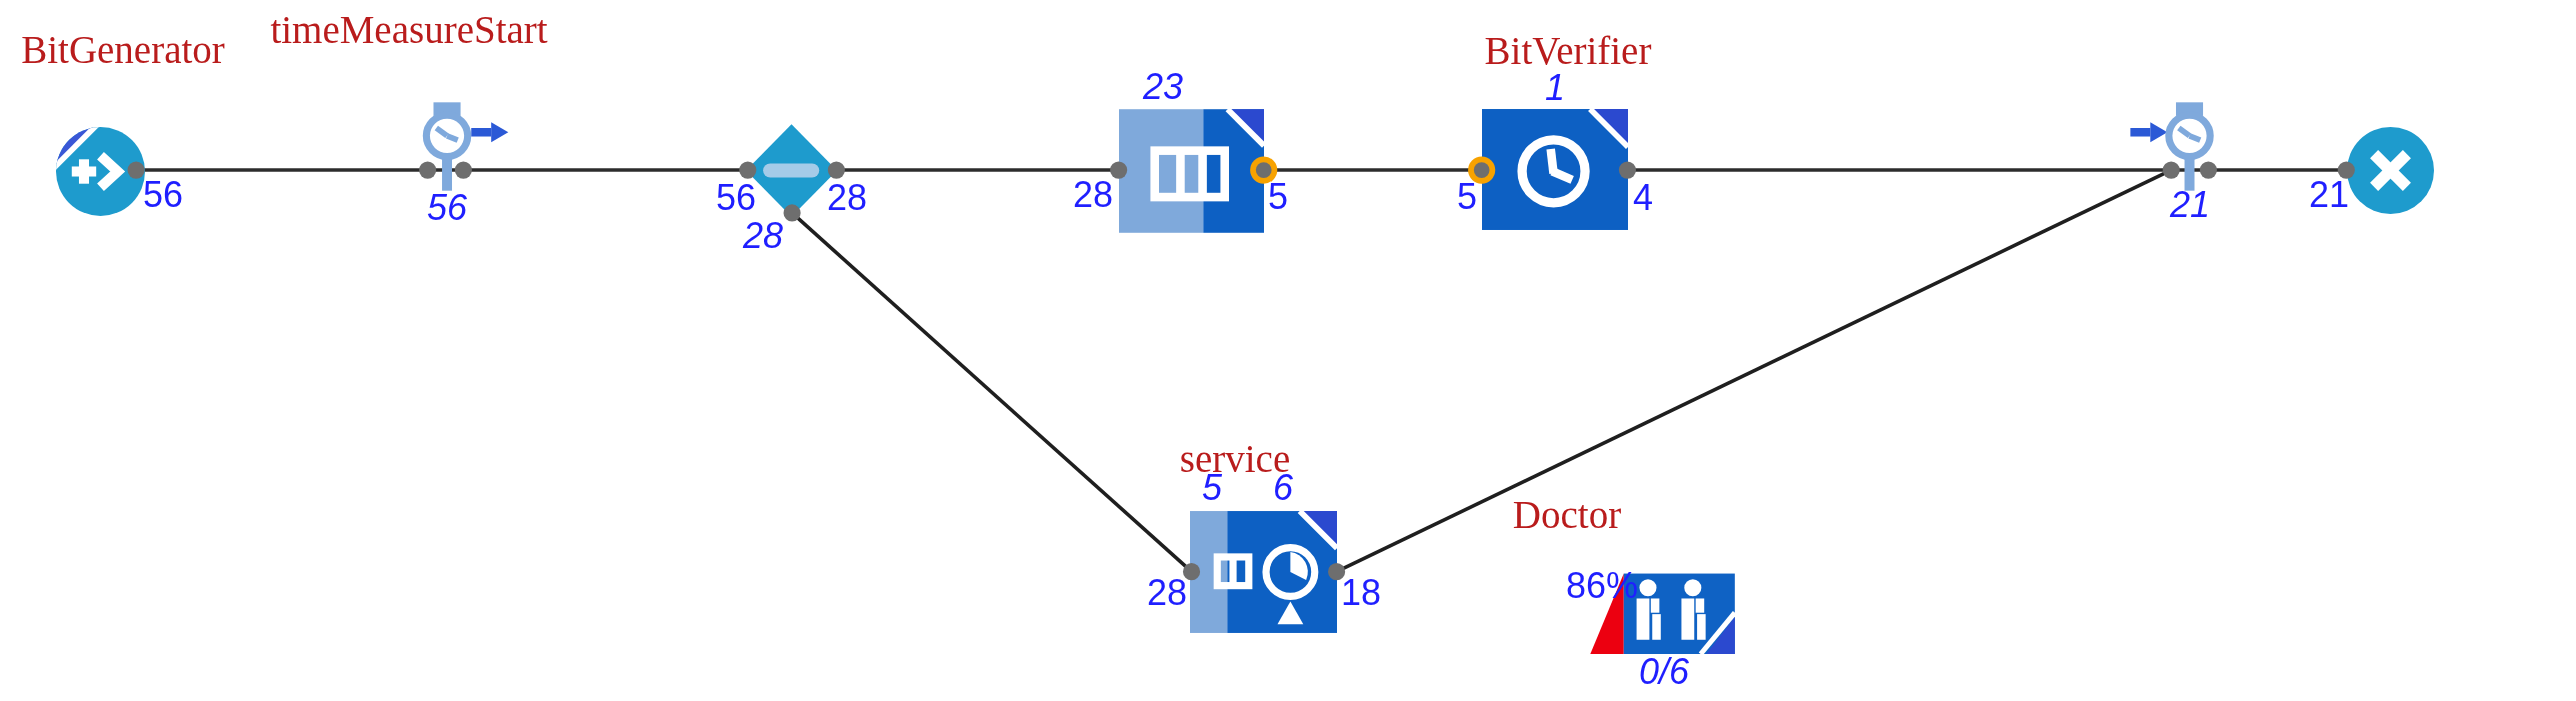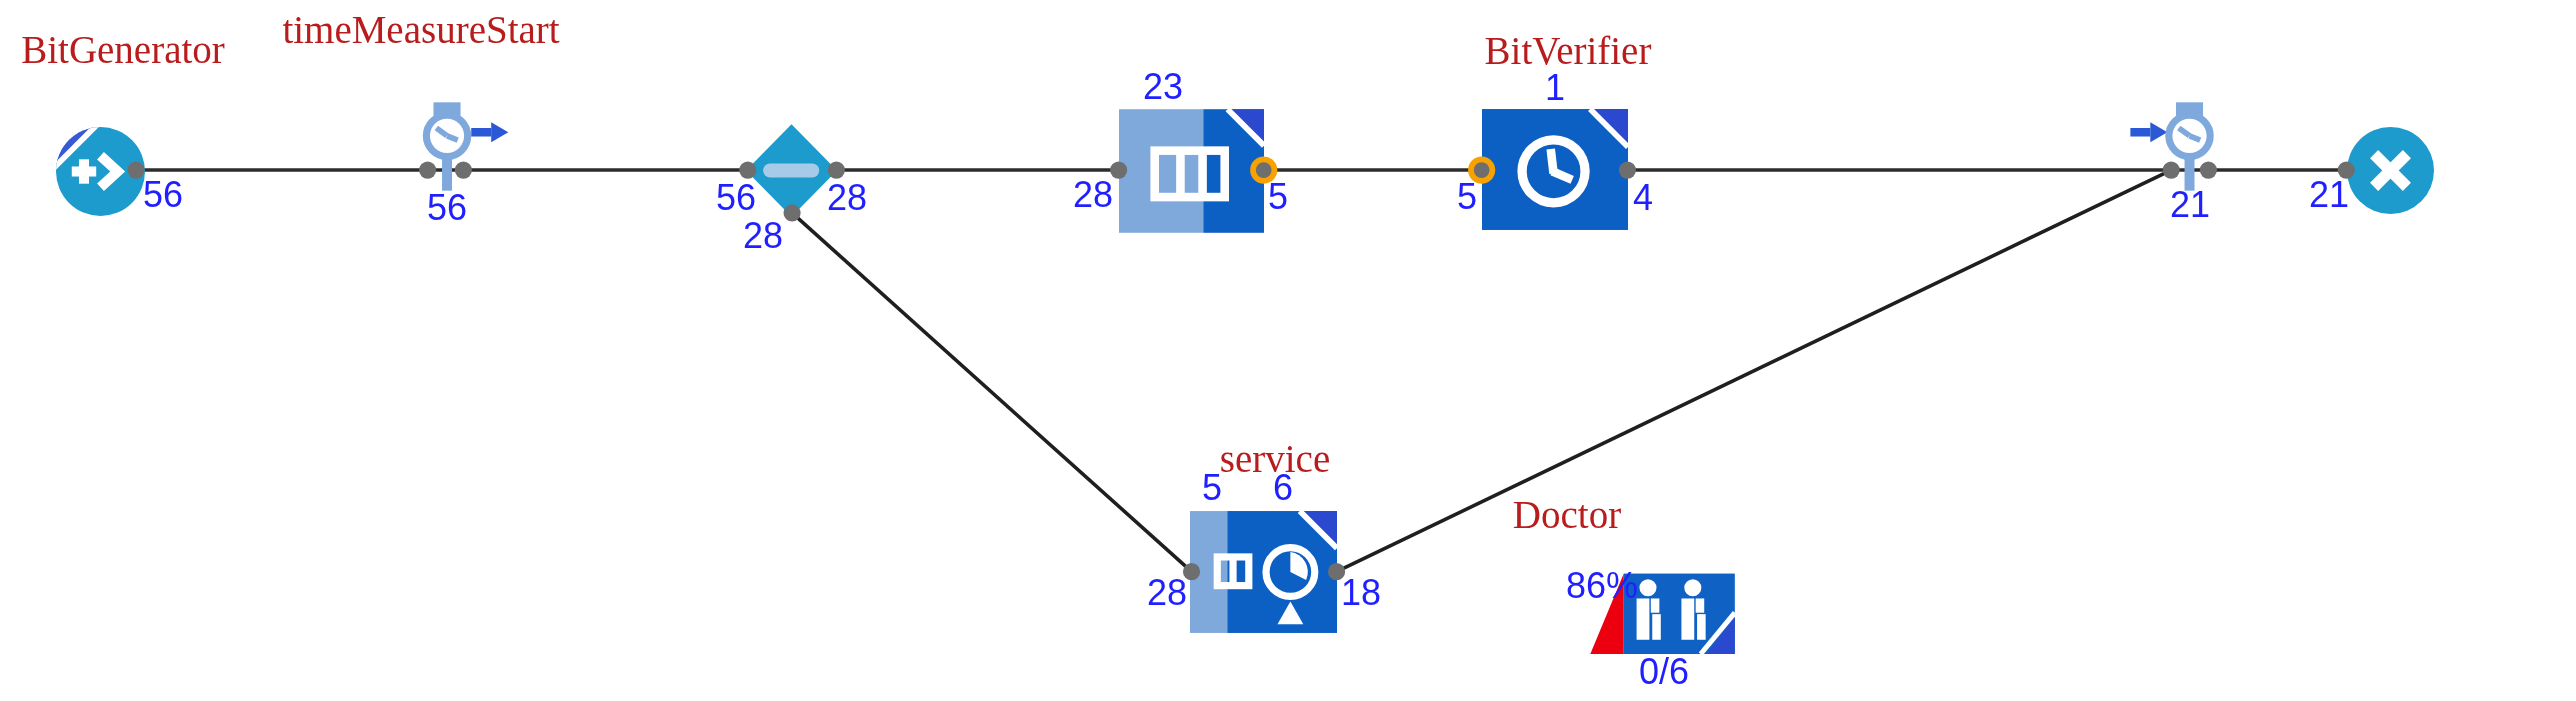--- a/index.html
+++ b/index.html
@@ -10,21 +10,21 @@
   .layer{position:absolute;left:0;top:0;}
   .node{position:absolute;}
   .node svg{display:block;}
   .title{
     position:absolute;transform:translateX(-50%);
     font-size:39px;line-height:1.05;color:#b91c1c;white-space:nowrap;font-family:Liberation Serif, serif;
   }
   .count{
     position:absolute;font-size:36px;line-height:1.0;color:#1f1fff;white-space:nowrap;
   }
-  .count.center{transform:translateX(-50%);}
+  .count.center{transform:translateX(-50%);font-style:italic;}
   .count.right{transform:translateX(-100%);}
 </style>
 </head>
 <body>
 
 <div id="canvas">
 
   <svg class="layer" width="2576" height="701" viewBox="0 0 3604 981">
     <path d="M190,238 H1046" stroke="#2c2c2c" stroke-width="5" fill="none"></path>
     <path d="M1170,238 H1565" stroke="#2c2c2c" stroke-width="5" fill="none"></path>
@@ -163,23 +163,23 @@
     <circle cx="2073" cy="238" r="11" fill="#6E6E6E"></circle>
     <circle cx="2277" cy="238" r="12" fill="#6E6E6E"></circle>
     <circle cx="3038" cy="238" r="12" fill="#6E6E6E"></circle>
     <circle cx="3090" cy="238" r="12" fill="#6E6E6E"></circle>
     <circle cx="3283" cy="238" r="12" fill="#6E6E6E"></circle>
     <circle cx="1667" cy="800" r="12" fill="#6E6E6E"></circle>
     <circle cx="1870" cy="800" r="12" fill="#6E6E6E"></circle>
   </svg>
 
   <div class="title" style="left:123px;top:30px;">BitGenerator</div>
-  <div class="title" style="left:421px;top:10px;text-align:right;">timeMeasureStart</div>
+  <div class="title" style="left:409px;top:10px;text-align:right;">timeMeasureStart</div>
   <div class="title" style="left:1568px;top:31px;">BitVerifier</div>
-  <div class="title" style="left:1235px;top:439px;margin-left:40px;">service</div>
+  <div class="title" style="left:1235px;top:439px;">service</div>
   <div class="title" style="left:1567px;top:495px;">Doctor</div>
 
   <div class="count" style="left:143px;top:177px;">56</div>
   <div class="count center" style="left:447px;top:190px;">56</div>
   <div class="count right" style="left:756px;top:180px;">56</div>
   <div class="count" style="left:827px;top:180px;">28</div>
   <div class="count center" style="left:763px;top:218px;">28</div>
   <div class="count center" style="left:1163px;top:69px;">23</div>
   <div class="count right" style="left:1113px;top:177px;">28</div>
   <div class="count" style="left:1268px;top:179px;">5</div>

